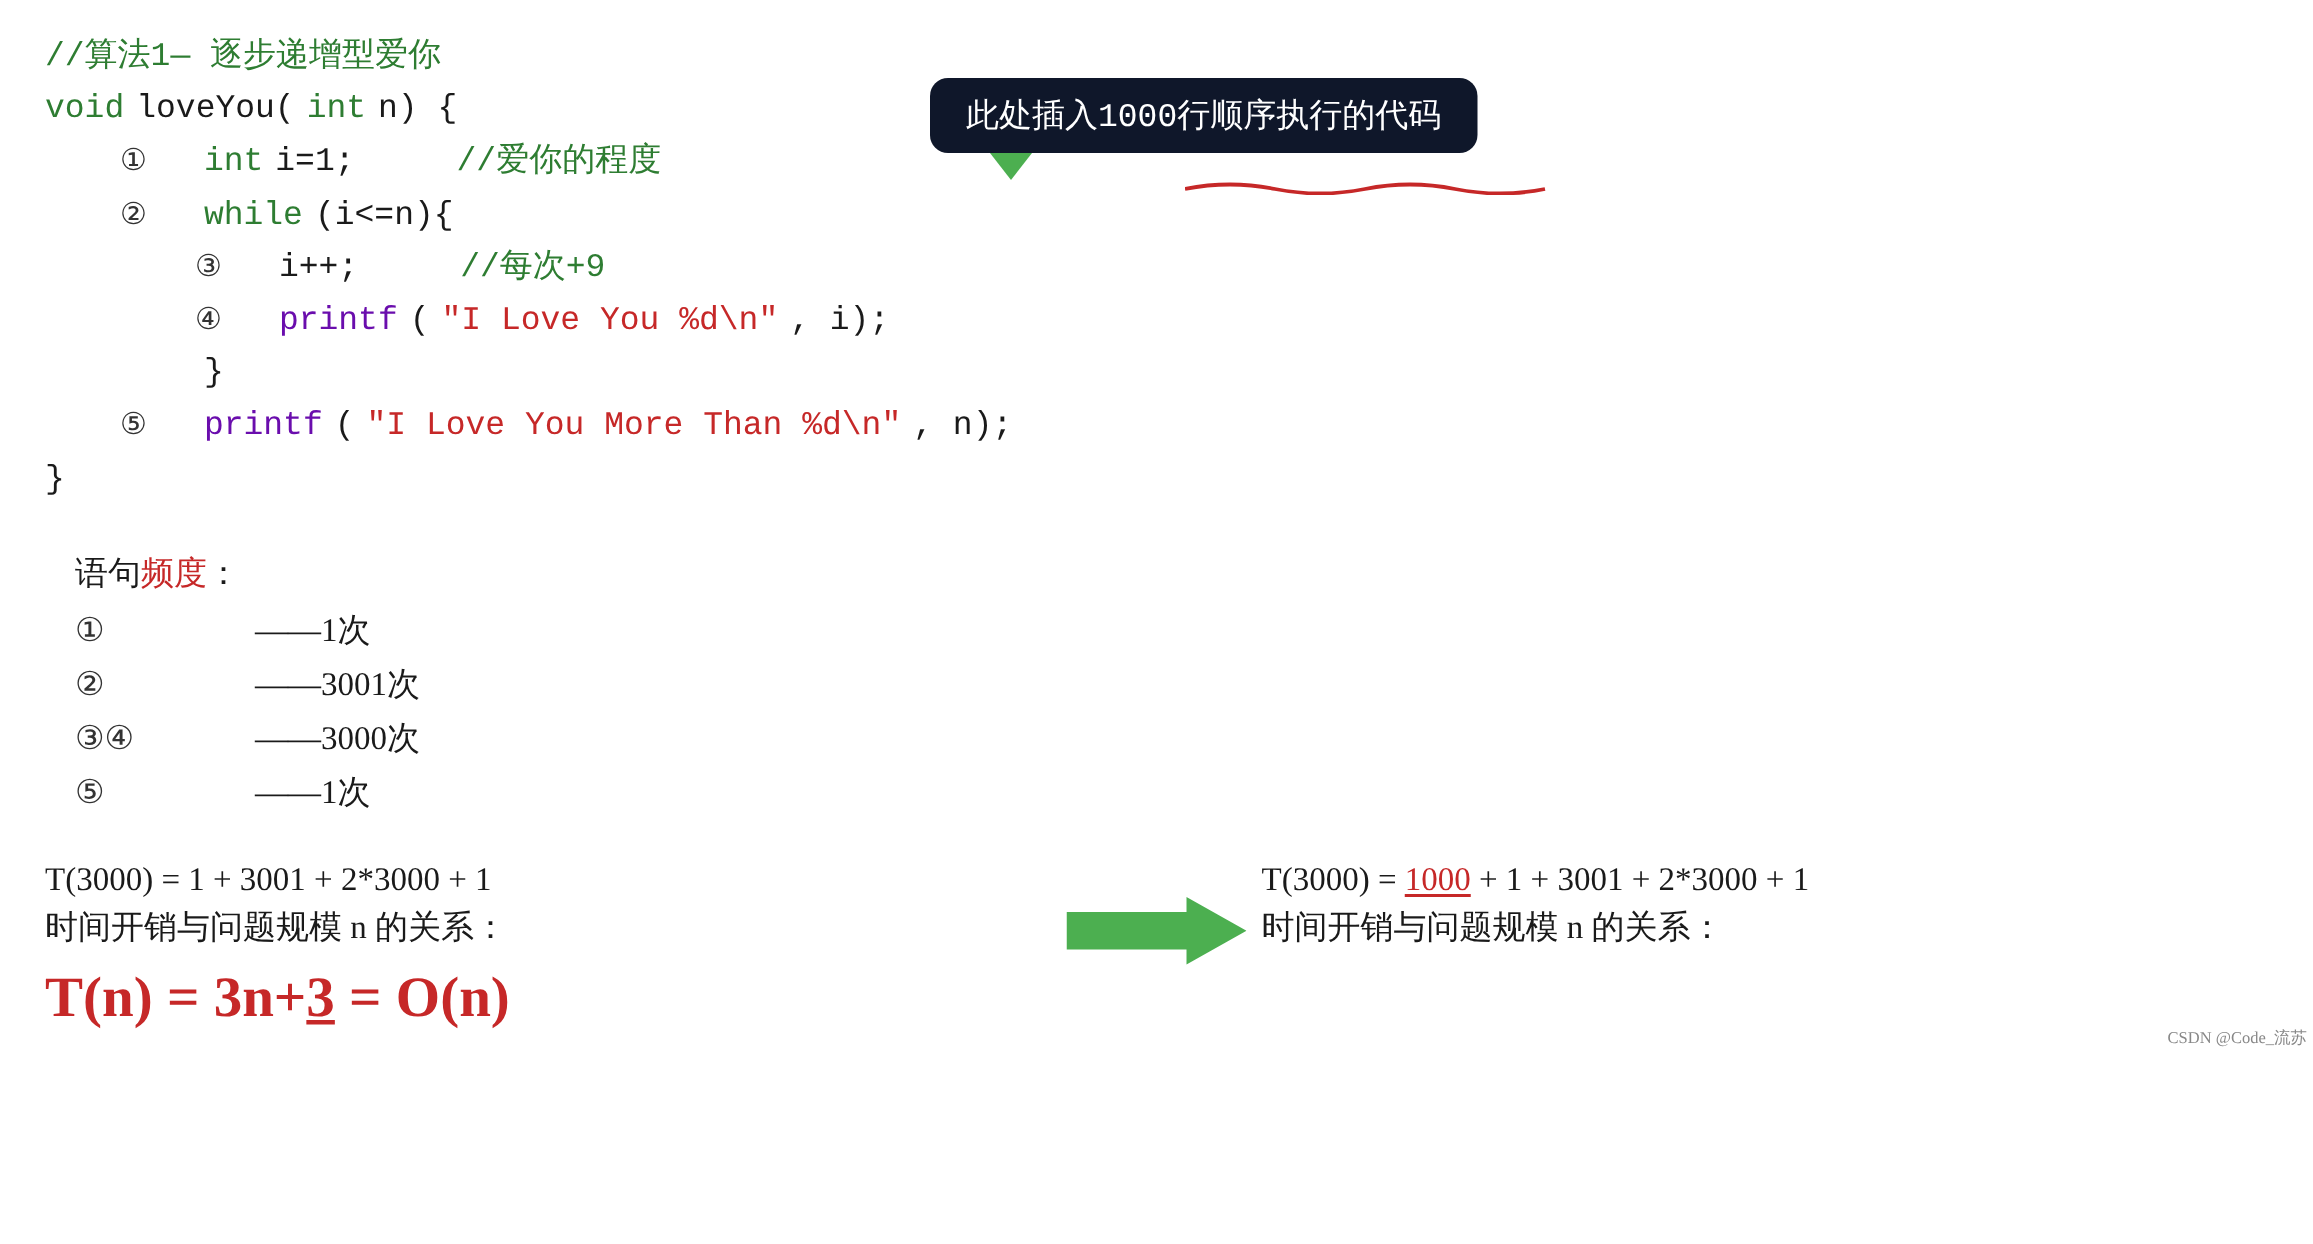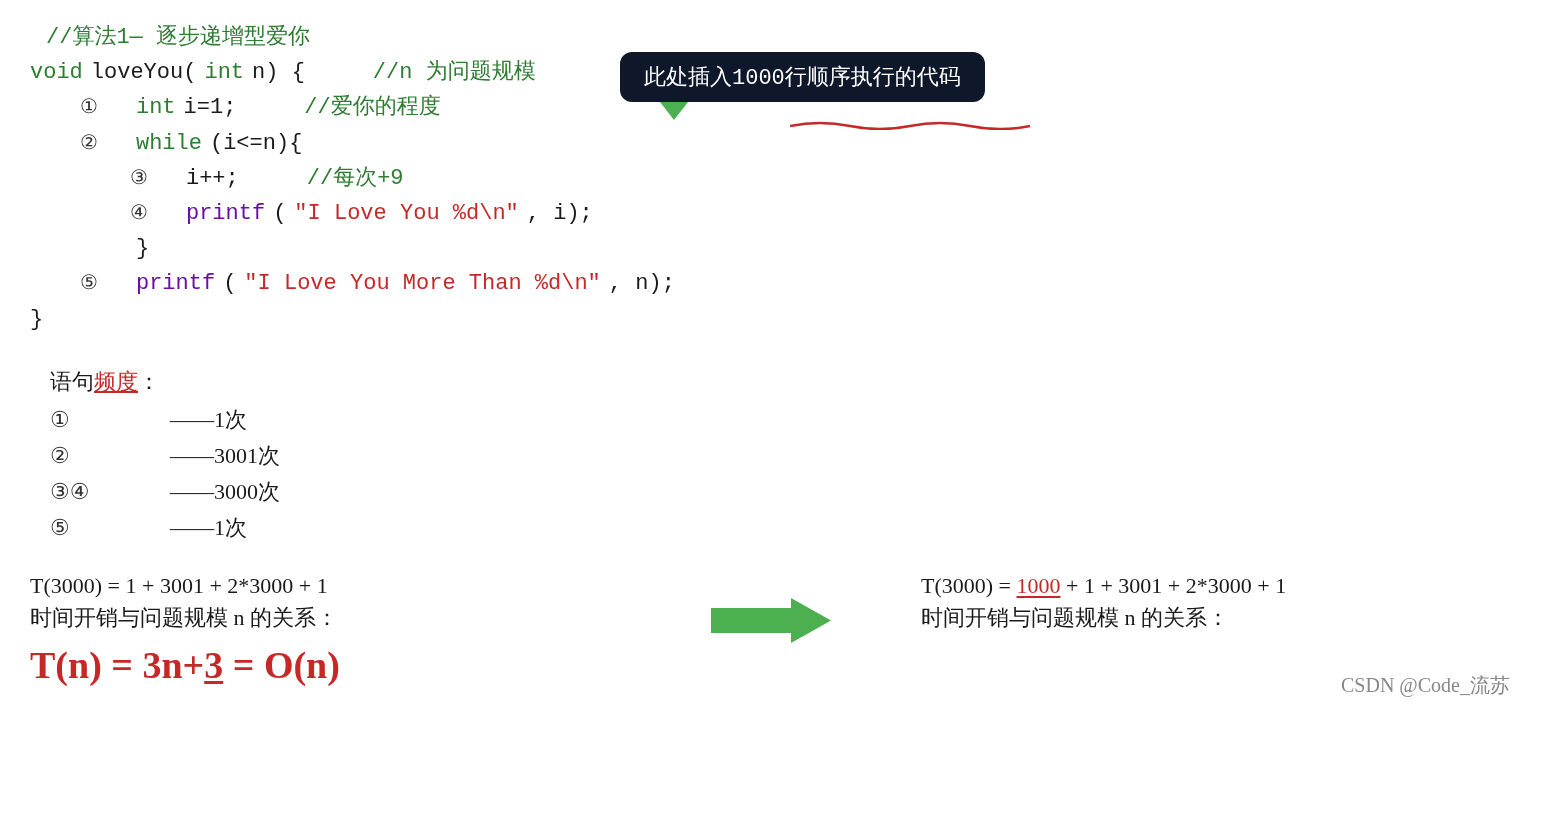--- a/index.html
+++ b/index.html
@@ -25,21 +25,21 @@
       margin-bottom: 30px;
     }
     .code-line {
       display: flex;
       align-items: baseline;
       gap: 8px;
     }
     .kw-green { color: #2e7d32; font-weight: normal; }
     .kw-purple { color: #6a0dad; }
     .str-red { color: #c62828; }
-    .comment-green { color: #2e7d32; margin-left: 16px; }
+    .comment-green { color: #2e7d32; }
     .normal { color: #1a1a1a; }
     .circle-num {
       font-size: 20px;
       color: #333;
     }
 
     
     .callout-box {
       background: #0f172a;
       color: white;
@@ -72,40 +72,39 @@
 
     
     .freq-section {
       margin-top: 10px;
       margin-left: 20px;
     }
     .freq-title {
       font-size: 22px;
       margin-bottom: 8px;
     }
-    .freq-highlight { color: #c62828; text-decoration: underline; }
+    .freq-highlight { color: #c62828; }
     .freq-row {
       display: flex;
       align-items: center;
       gap: 60px;
       margin-bottom: 6px;
       font-size: 22px;
     }
     .freq-num {
       min-width: 60px;
       color: #333;
     }
     .freq-val {
       color: #1a1a1a;
     }
 
     
     .bottom-section {
       display: flex;
-      gap: 80px;
       margin-top: 30px;
       align-items: flex-start;
     }
     .formula-block {
       flex: 1;
     }
     .formula-line {
       font-size: 22px;
       margin-bottom: 4px;
     }
@@ -132,22 +131,22 @@
     }
     .green-arrow {
       width: 120px;
       height: 55px;
     }
 
     
     .watermark {
       position: absolute;
       bottom: 8px;
-      right: 32px;
-      font-size: 20px;
+      right: 4px;
+      font-size: 11px;
       color: #888;
     }
 
     
     .underline-red {
       text-decoration: underline;
       text-decoration-color: #c62828;
       text-underline-offset: 3px;
     }
 
@@ -172,21 +171,20 @@
 
     <div class="code-line">
       <span class="comment-green">//算法1— 逐步递增型爱你</span>
     </div>
 
     <div class="code-line">
       <span class="kw-green">void</span>
       <span class="normal"> loveYou(</span>
       <span class="kw-green">int</span>
       <span class="normal"> n) {</span>
-      <span style="margin-left:60px;" class="comment-green">//n 为问题规模</span>
     </div>
 
     <div class="code-line indent1">
       <span class="circle-num">①</span>
       <span style="margin-left:30px;" class="kw-green">int</span>
       <span class="normal"> i=1;</span>
       <span style="margin-left:60px;" class="comment-green">//爱你的程度</span>
     </div>
 
     <div class="code-line indent1">

